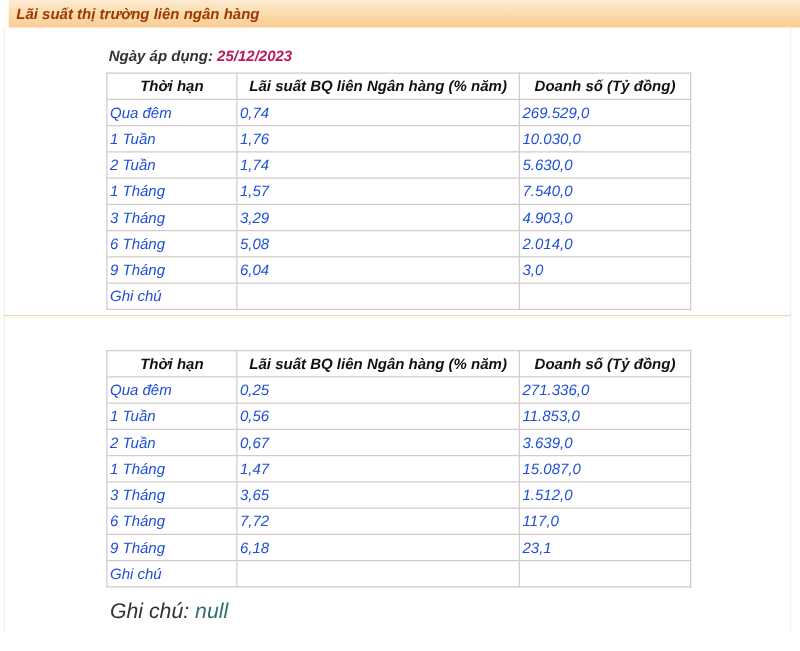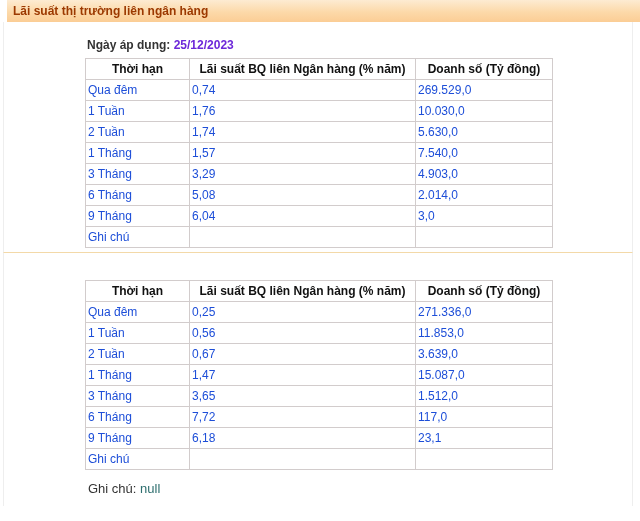--- a/index.html
+++ b/index.html
@@ -8,20 +8,21 @@
     background: #ffffff;
     width: 640px;
     height: 521px;
     overflow: hidden;
     font-family: "Liberation Sans", "DejaVu Sans", sans-serif;
   }
   .page {
     width: 640px;
     height: 491px;
     position: relative;
+    font-style: italic;
   }
   .title-bar {
     margin-left: 7px;
     height: 22px;
     line-height: 22px;
     background: linear-gradient(to bottom, #fdebd2 0%, #fcd9a9 55%, #fbcd95 100%);
     color: #9c3900;
     font-size: 12px;
     font-weight: bold;
     padding-left: 6px;
@@ -43,21 +44,21 @@
   .date-line {
     font-size: 12px;
     font-weight: bold;
     color: #333333;
     height: 16px;
     line-height: 16px;
     margin-bottom: 5px;
     padding-left: 2px;
   }
   .date-value {
-    color: #6d28d9;
+    color: #be185d;
   }
   table.rates {
     border-collapse: collapse;
     table-layout: fixed;
     font-size: 12px;
   }
   table.rates th, table.rates td {
     border: 1px solid #d2cccc;
     height: 20px;
     padding: 0 2px;
@@ -72,21 +73,21 @@
   table.rates td {
     color: #1d4ed8;
     font-weight: normal;
   }
   .col-term   { width: 104px; }
   .col-rate   { width: 226px; }
   .col-volume { width: 137px; }
   .footer-note {
     margin-top: 11px;
     padding-left: 3px;
-    font-size: 13px;
+    font-size: 17px;
     color: #333333;
     height: 15px;
     line-height: 15px;
   }
   .footer-note .note-value {
     color: #2f6f6f;
   }
 </style>
 </head>
 <body>

